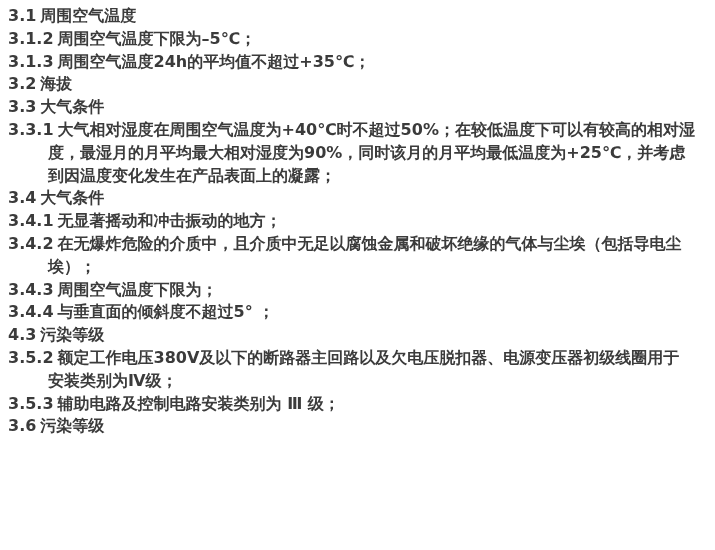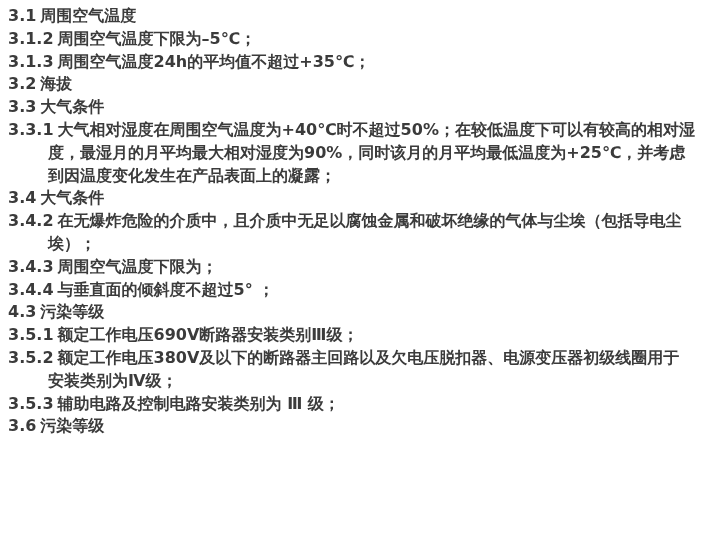--- a/index.html
+++ b/index.html
@@ -39,22 +39,22 @@
 
 <div class="page">
   <div id="clause-list">
       <div class="clause"><span class="num">3.1</span><span class="txt">周围空气温度</span></div>
       <div class="clause"><span class="num">3.1.2</span><span class="txt">周围空气温度下限为–5℃；</span></div>
       <div class="clause"><span class="num">3.1.3</span><span class="txt">周围空气温度24h的平均值不超过+35℃；</span></div>
       <div class="clause"><span class="num">3.2</span><span class="txt">海拔</span></div>
       <div class="clause"><span class="num">3.3</span><span class="txt">大气条件</span></div>
       <div class="clause"><span class="num">3.3.1</span><span class="txt">大气相对湿度在周围空气温度为+40℃时不超过50%；在较低温度下可以有较高的相对湿度，最湿月的月平均最大相对湿度为90%，同时该月的月平均最低温度为+25℃，并考虑到因温度变化发生在产品表面上的凝露；</span></div>
       <div class="clause"><span class="num">3.4</span><span class="txt">大气条件</span></div>
+      <div class="clause"><span class="num">3.4.1</span><span class="txt">无显著摇动和冲击振动的地方；</span></div>
       <div class="clause"><span class="num">3.4.2</span><span class="txt">在无爆炸危险的介质中，且介质中无足以腐蚀金属和破坏绝缘的气体与尘埃（包括导电尘埃）；</span></div>
       <div class="clause"><span class="num">3.4.3</span><span class="txt">周围空气温度下限为；</span></div>
       <div class="clause"><span class="num">3.4.4</span><span class="txt">与垂直面的倾斜度不超过5° ；</span></div>
       <div class="clause"><span class="num">4.3</span><span class="txt">污染等级</span></div>
-      <div class="clause"><span class="num">3.5.1</span><span class="txt">额定工作电压690V断路器安装类别Ⅲ级；</span></div>
       <div class="clause"><span class="num">3.5.2</span><span class="txt">额定工作电压380V及以下的断路器主回路以及欠电压脱扣器、电源变压器初级线圈用于安装类别为Ⅳ级；</span></div>
       <div class="clause"><span class="num">3.5.3</span><span class="txt">辅助电路及控制电路安装类别为 Ⅲ 级；</span></div>
       <div class="clause"><span class="num">3.6</span><span class="txt">污染等级</span></div>
     </div>
 </div>
 
 </body></html>

